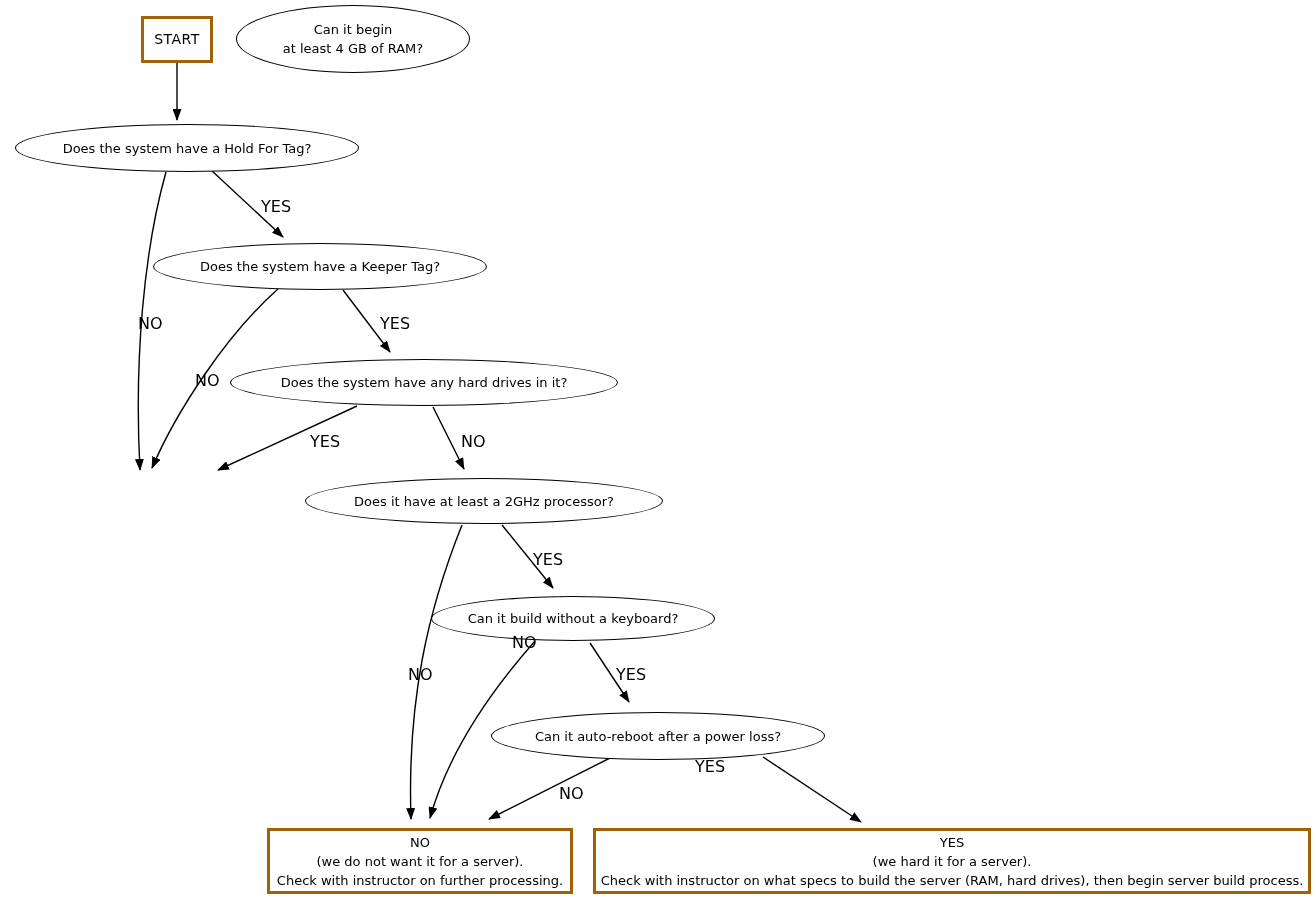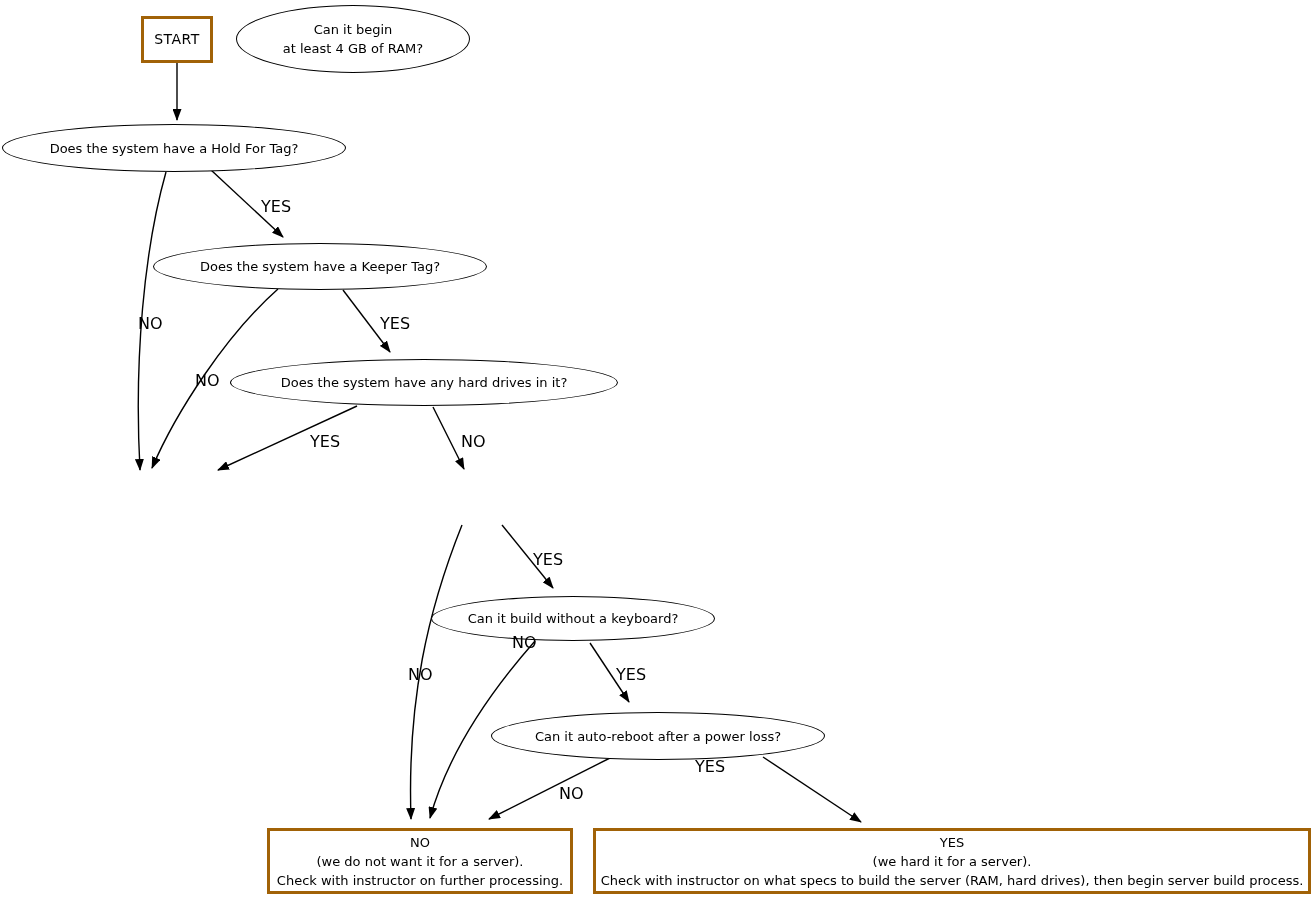--- a/index.html
+++ b/index.html
@@ -84,33 +84,36 @@
 
   <div class="node rect" style="left:141px; top:16px; width:72px; height:47px;">
     <div class="line start-label">START</div>
   </div>
 
   <div class="node ellipse" style="left:236px; top:5px; width:234px; height:68px;">
     <div class="line">Can it begin</div>
     <div class="line">at least 4 GB of RAM?</div>
   </div>
 
-  <div class="node ellipse" style="left:2px; top:124px; width:344px; height:48px;">
+  <div class="node ellipse" style="left:15px; top:124px; width:344px; height:48px;">
     <div class="line">Does the system have a Hold For Tag?</div>
   </div>
 
   <div class="node ellipse" style="left:230px; top:359px; width:388px; height:47px;">
     <div class="line">Does the system have any hard drives in it?</div>
   </div>
 
   <div class="node ellipse" style="left:153px; top:243px; width:334px; height:47px;">
     <div class="line">Does the system have a Keeper Tag?</div>
   </div>
 
 
+  <div class="node ellipse" style="left:305px; top:478px; width:358px; height:46px;">
+    <div class="line">Does it have at least a 2GHz processor?</div>
+  </div>
 
   <div class="node ellipse" style="left:431px; top:596px; width:284px; height:45px;">
     <div class="line">Can it build without a keyboard?</div>
   </div>
 
   <div class="node ellipse" style="left:491px; top:712px; width:334px; height:48px;">
     <div class="line">Can it auto-reboot after a power loss?</div>
   </div>
 
   <div class="node rect" style="left:267px; top:828px; width:306px; height:66px;">

